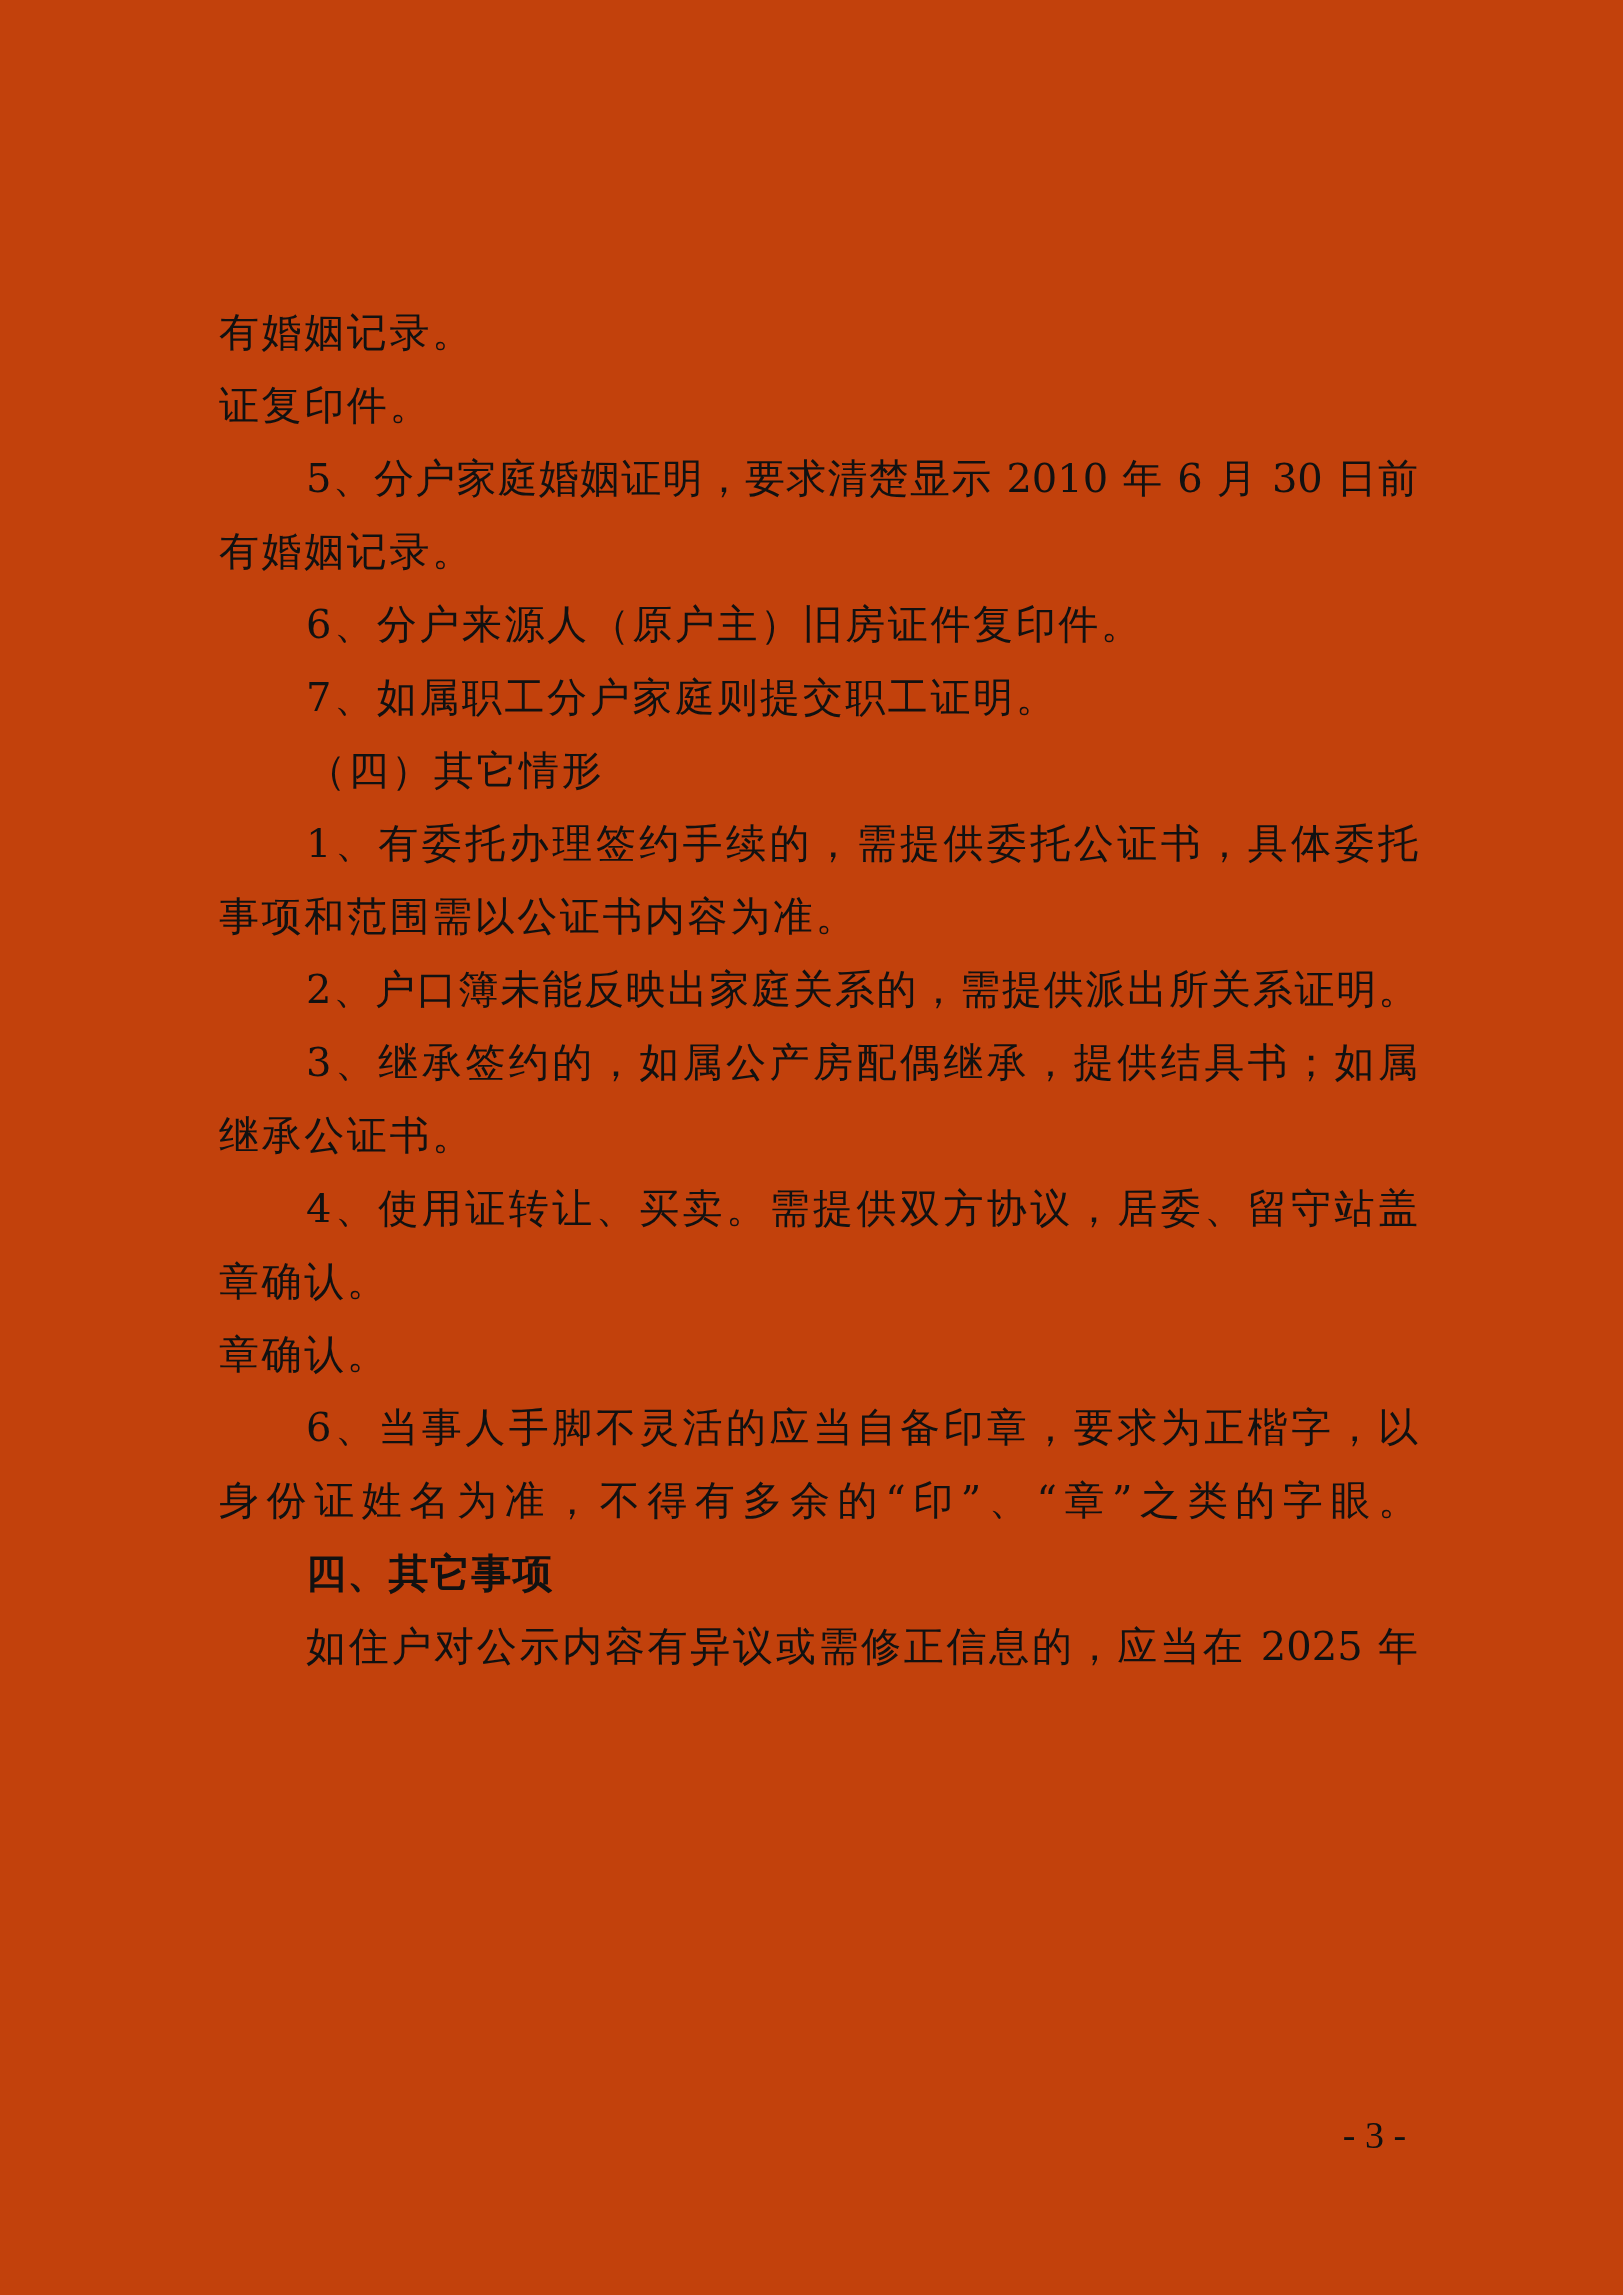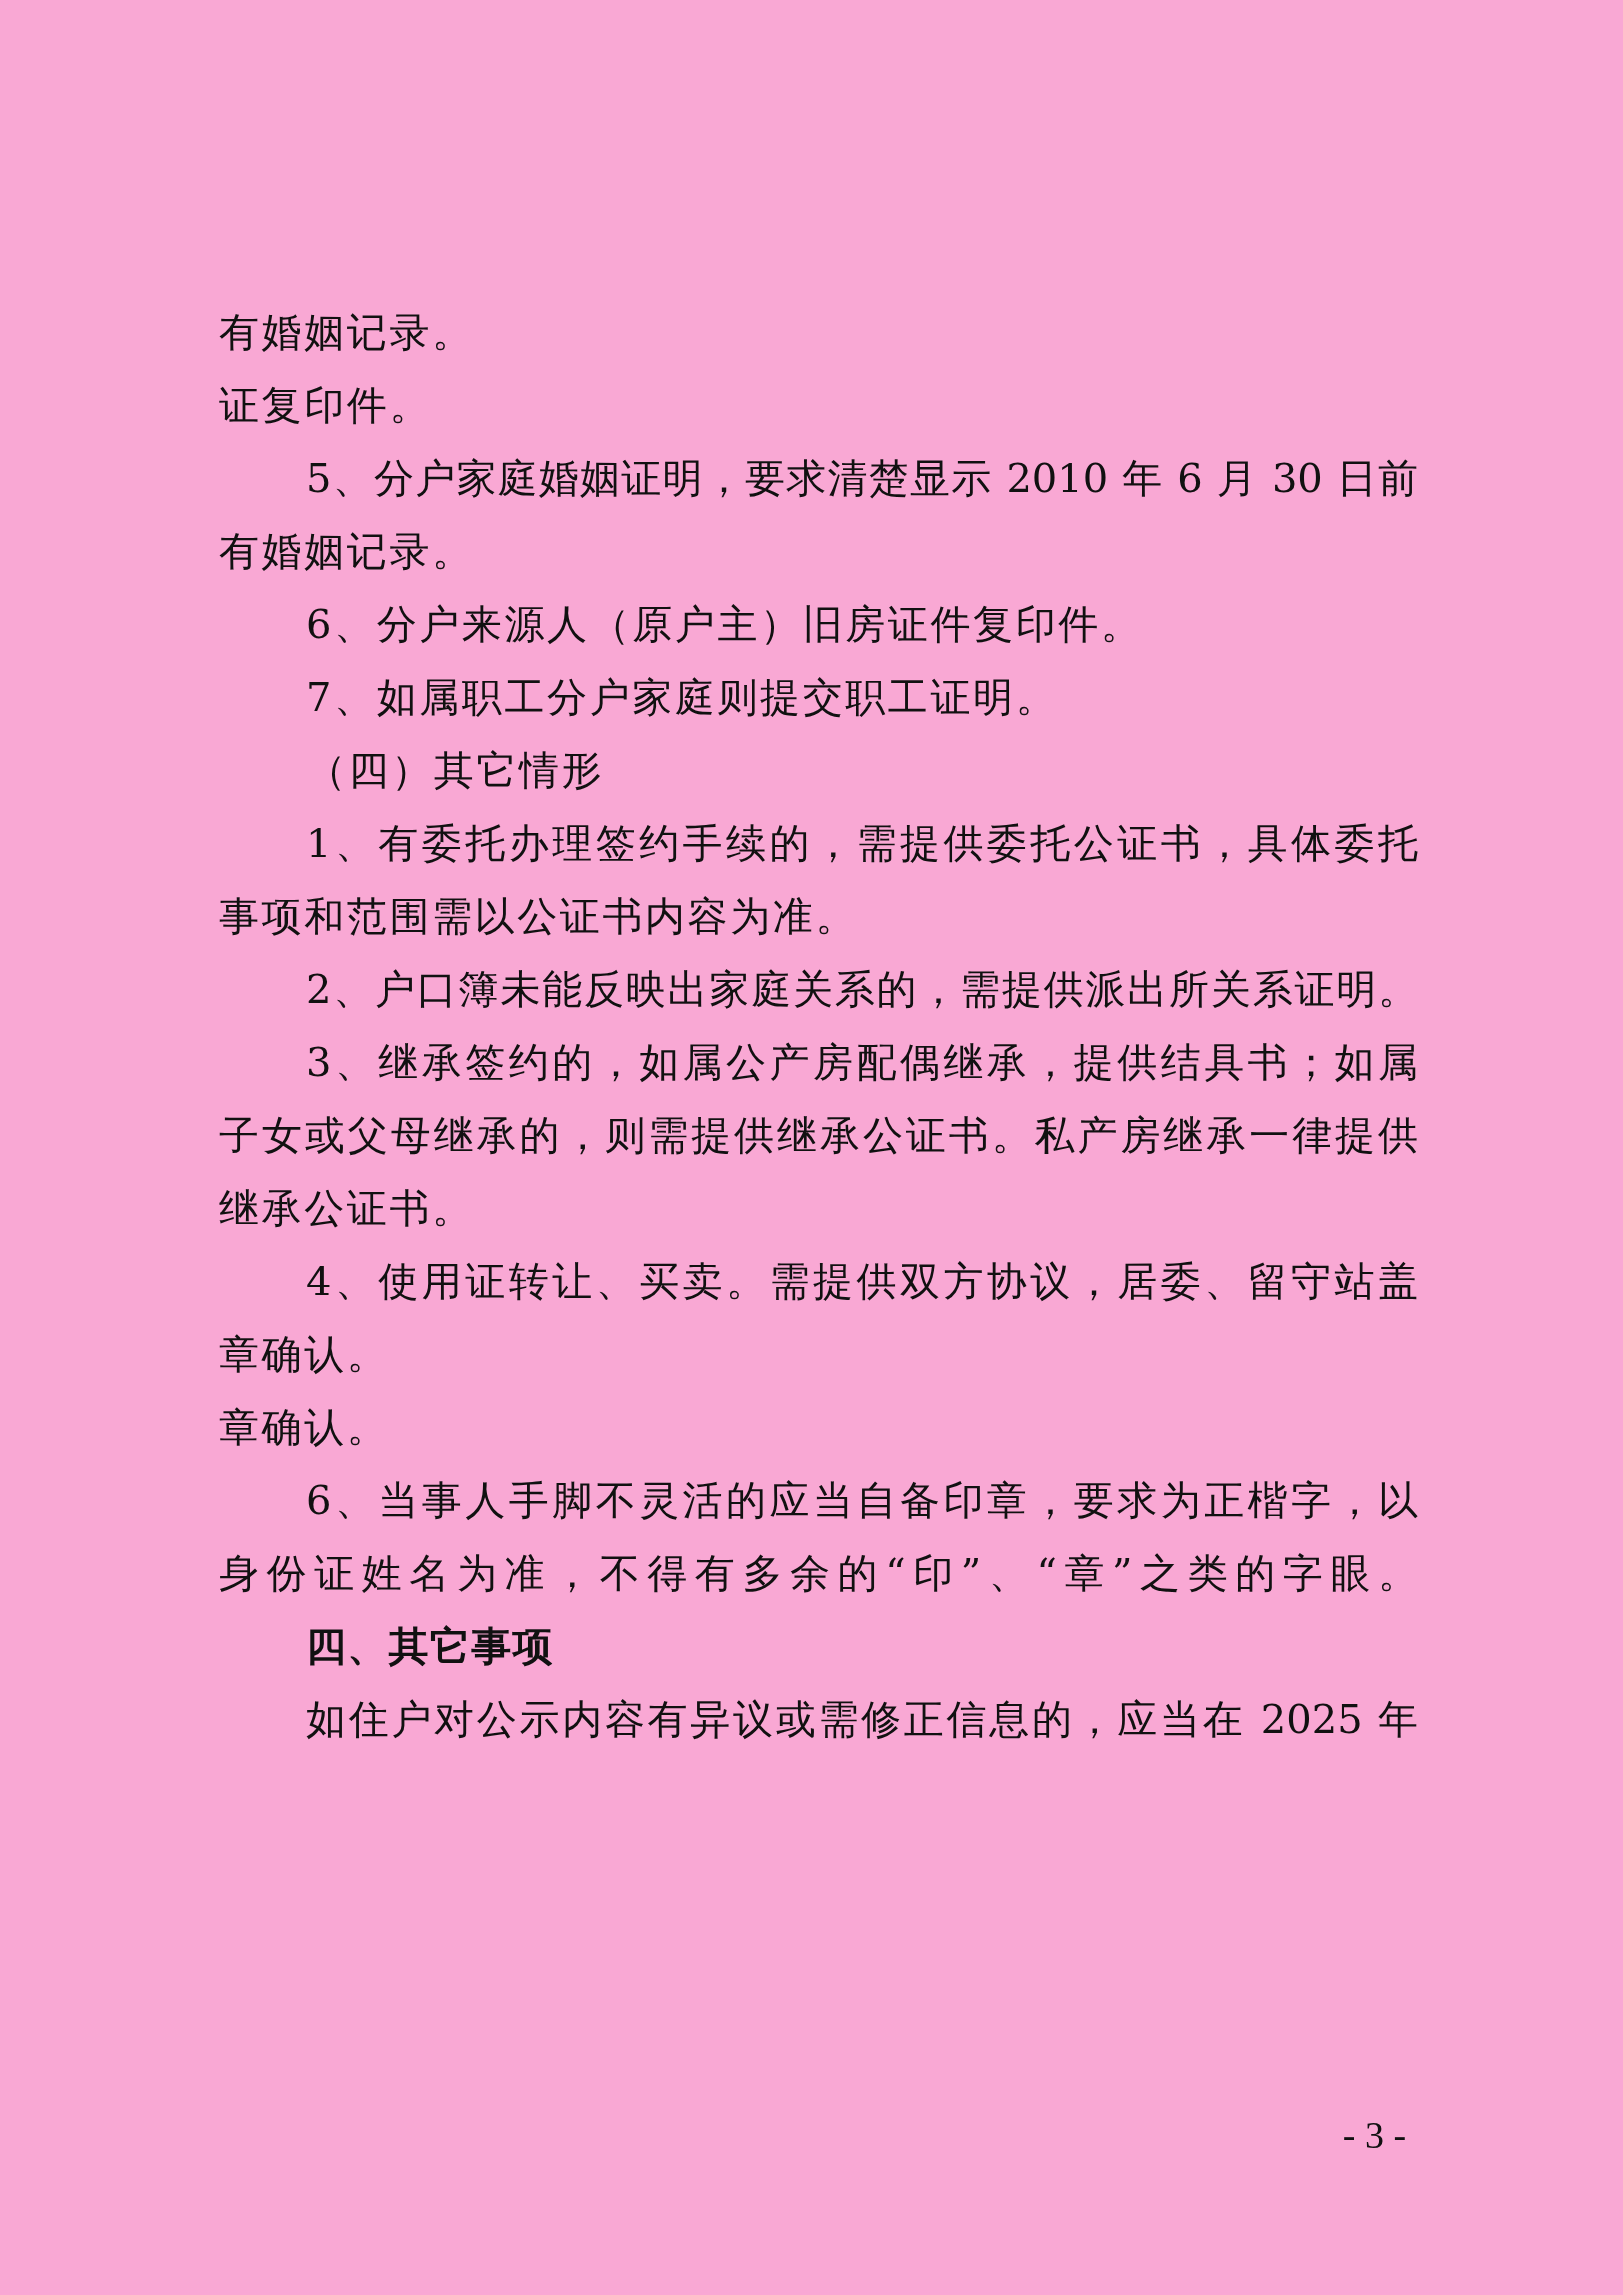--- a/index.html
+++ b/index.html
@@ -14,21 +14,21 @@
       overflow: hidden;
       font-family: "DejaVu Serif", "Liberation Serif", serif;
       color: #111111;
     }
     .page {
       position: absolute;
       left: 0;
       top: 0;
       width: 1623px;
       height: 2295px;
-      background: #f9a8d4;
+      background: #c2410c;
     }
     .body-text {
       position: absolute;
       left: 219px;
       top: 296px;
       width: 1199px;
     }
     .line {
       height: 73px;
       line-height: 73px;
@@ -70,21 +70,20 @@
     <div class="line">证复印件。</div>
     <div class="line indent justify">5、分户家庭婚姻证明，要求清楚显示 2010 年 6 月 30 日前</div>
     <div class="line">有婚姻记录。</div>
     <div class="line indent">6、分户来源人（原户主）旧房证件复印件。</div>
     <div class="line indent">7、如属职工分户家庭则提交职工证明。</div>
     <div class="line indent">（四）其它情形</div>
     <div class="line indent justify">1、有委托办理签约手续的，需提供委托公证书，具体委托</div>
     <div class="line">事项和范围需以公证书内容为准。</div>
     <div class="line indent justify">2、户口簿未能反映出家庭关系的，需提供派出所关系证明。</div>
     <div class="line indent justify">3、继承签约的，如属公产房配偶继承，提供结具书；如属</div>
-    <div class="line justify">子女或父母继承的，则需提供继承公证书。私产房继承一律提供</div>
     <div class="line">继承公证书。</div>
     <div class="line indent justify">4、使用证转让、买卖。需提供双方协议，居委、留守站盖</div>
     <div class="line">章确认。</div>
     <div class="line">章确认。</div>
     <div class="line indent justify">6、当事人手脚不灵活的应当自备印章，要求为正楷字，以</div>
     <div class="line justify">身份证姓名为准，不得有多余的“印”、“章”之类的字眼。</div>
     <div class="line indent heading-bold">四、其它事项</div>
     <div class="line indent justify">如住户对公示内容有异议或需修正信息的，应当在 2025 年</div>
   </div>
 

